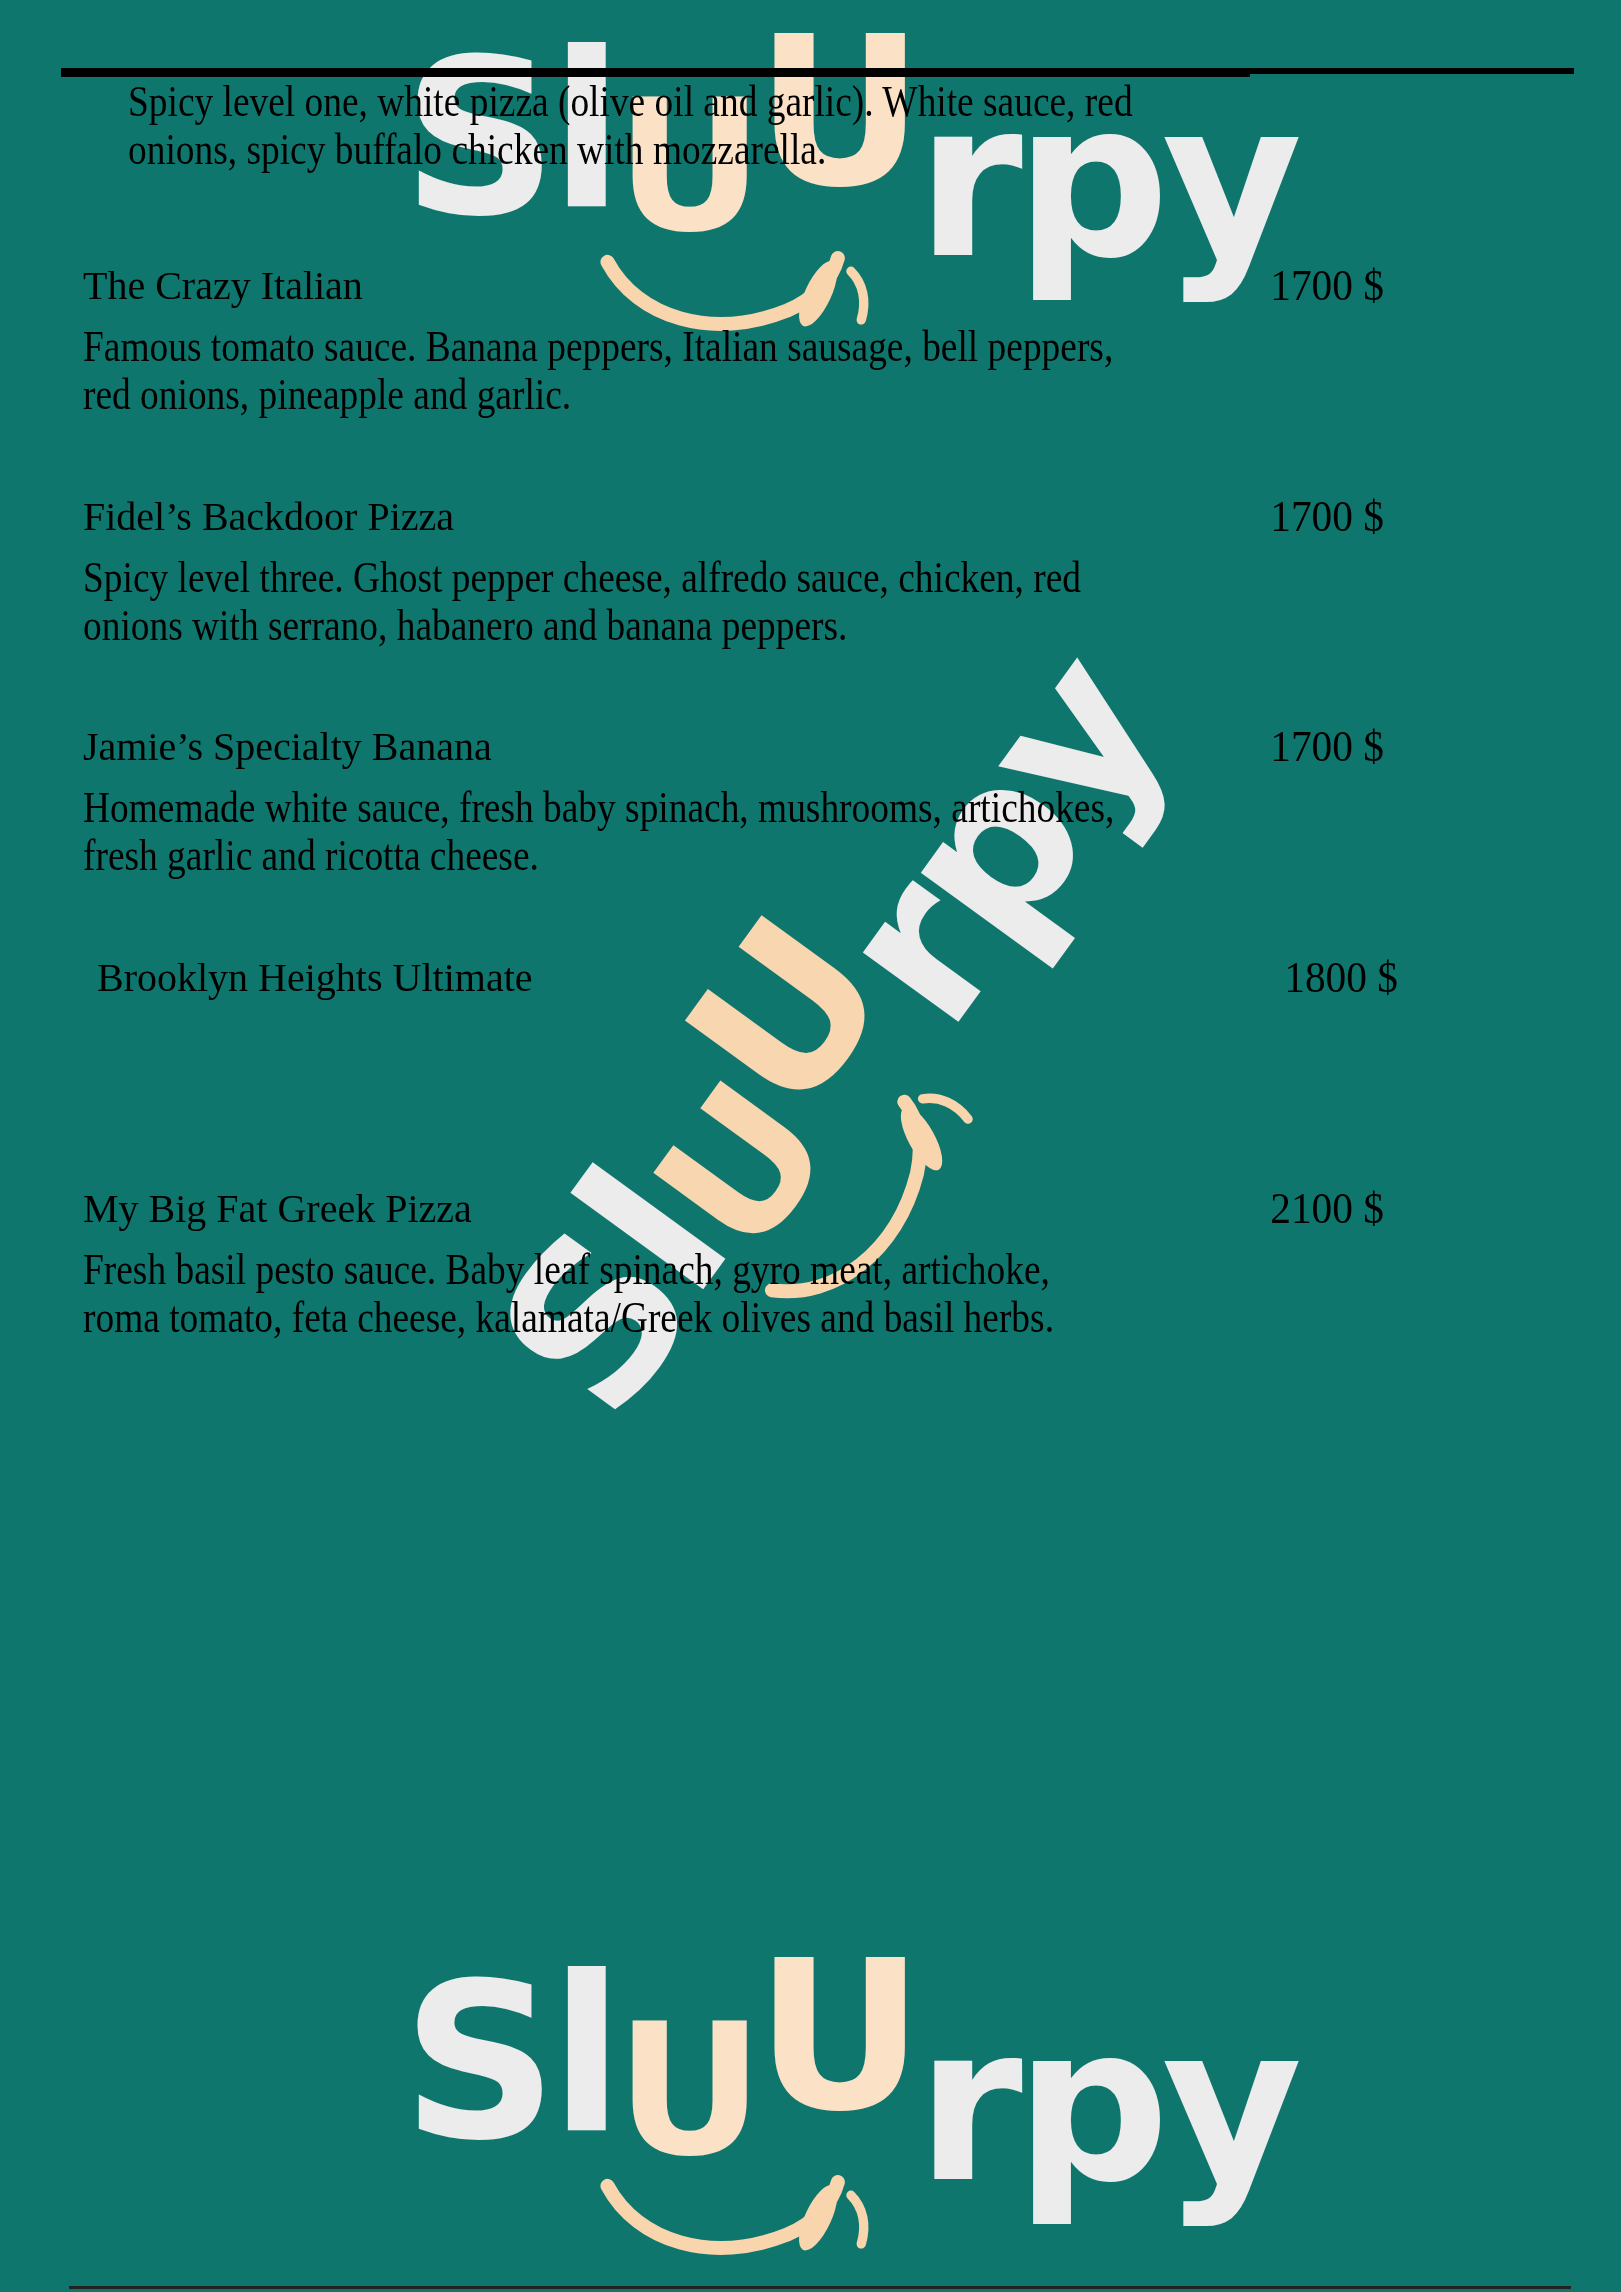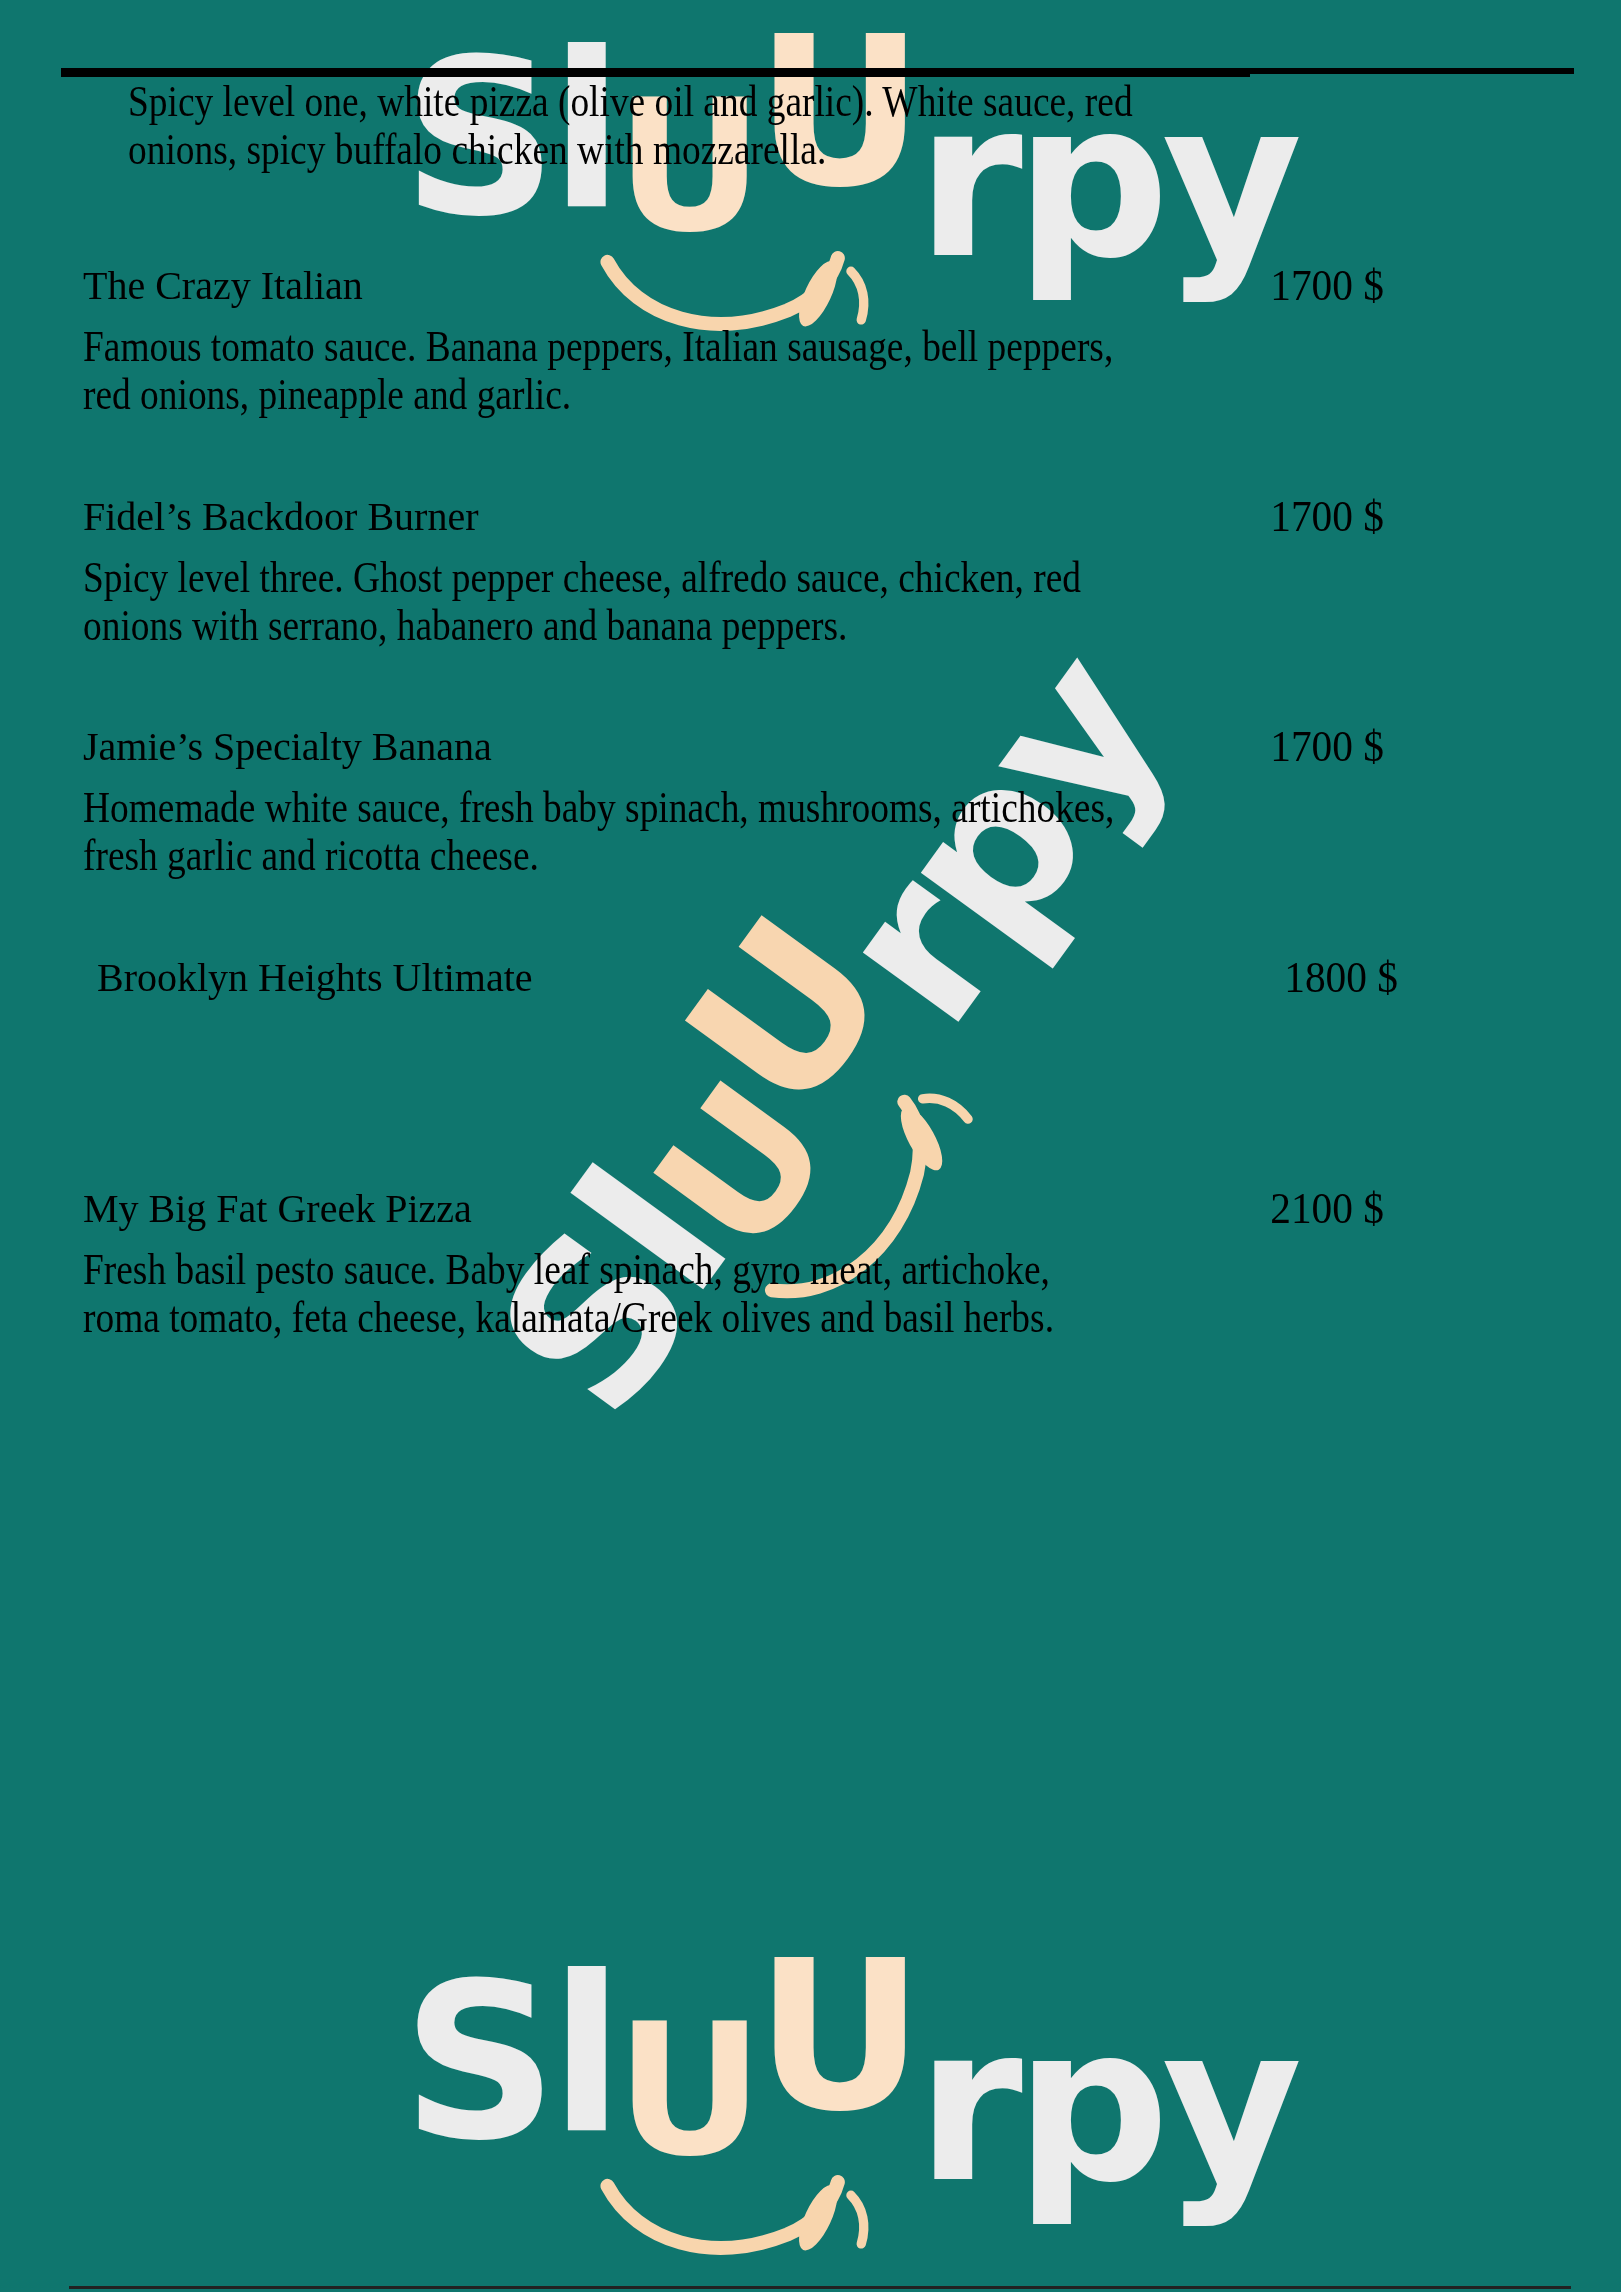--- a/index.html
+++ b/index.html
@@ -86,21 +86,21 @@
     <div>
         <div class="item" style="top: 261px;">
     <div class="item-name">The Crazy Italian</div>
     <div class="item-price">1700 $</div>
     <div class="item-desc">
             <div class="desc-line">Famous tomato sauce. Banana peppers, Italian sausage, bell peppers,</div>
             <div class="desc-line">red onions, pineapple and garlic.</div>
           </div>
   </div>
         <div class="item" style="top: 492px;">
-    <div class="item-name">Fidel’s Backdoor Burner</div>
+    <div class="item-name">Fidel’s Backdoor Pizza</div>
     <div class="item-price">1700 $</div>
     <div class="item-desc">
             <div class="desc-line">Spicy level three. Ghost pepper cheese, alfredo sauce, chicken, red</div>
             <div class="desc-line">onions with serrano, habanero and banana peppers.</div>
           </div>
   </div>
         <div class="item" style="top: 722px;">
     <div class="item-name">Jamie’s Specialty Banana</div>
     <div class="item-price">1700 $</div>
     <div class="item-desc">

